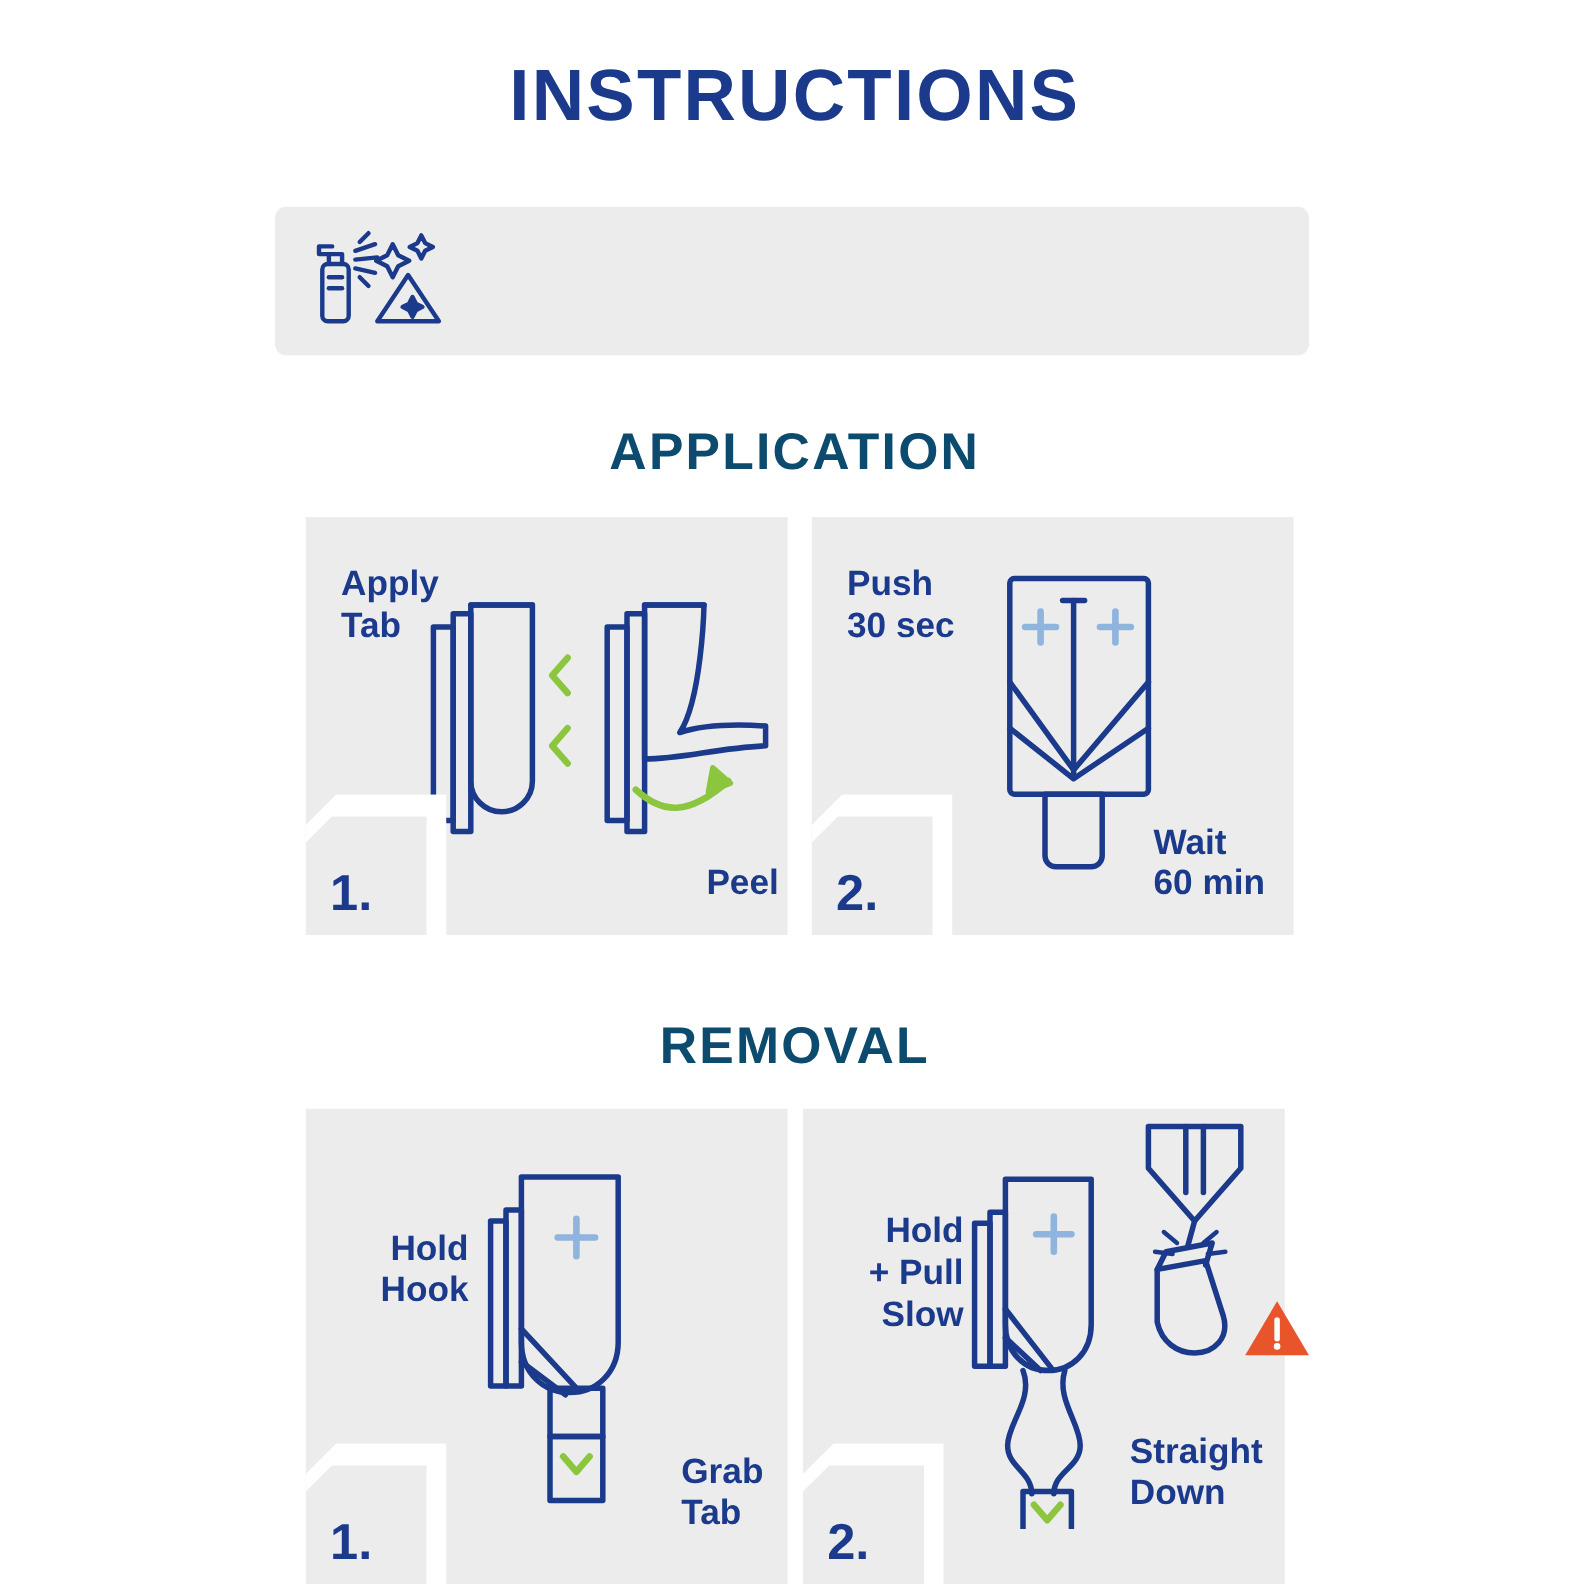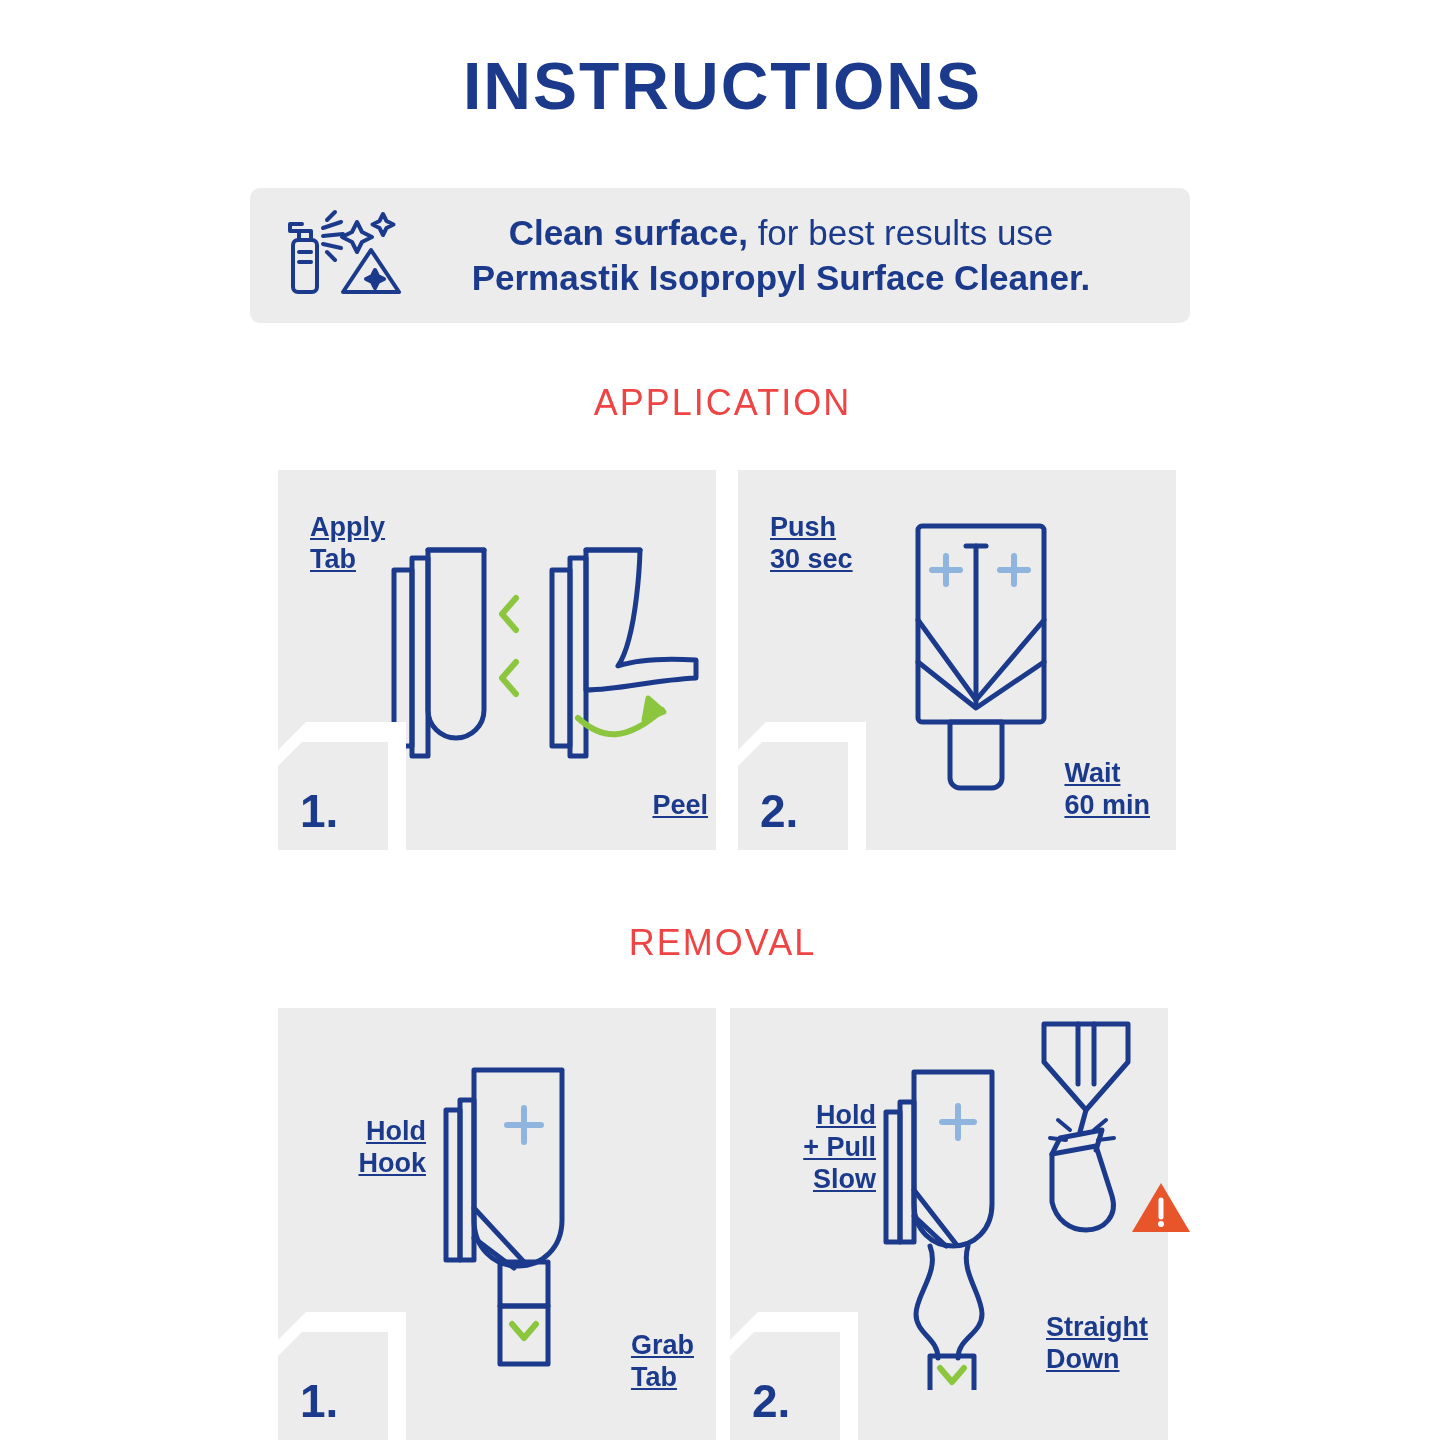--- a/index.html
+++ b/index.html
@@ -61,24 +61,24 @@
     color: #1b3a8c;
     padding-right: 28px;
   }
   .clean-text .b { font-weight: bold; }
 
   
   .section-title {
     position: absolute;
     width: 100%;
     text-align: center;
-    font-size: 36px;
-    font-weight: normal;
+    font-size: 47px;
+    font-weight: bold;
     letter-spacing: 2px;
-    color: #ef4444;
+    color: #0c4a6e;
   }
   #application-title { top: 382px; }
   #removal-title { top: 922px; }
 
   
   .panel {
     position: absolute;
     background: #ececec;
     width: 438px;
     height: 380px;
@@ -113,25 +113,24 @@
   .step-number {
     font-size: 46px;
     font-weight: bold;
     color: #1b3a8c;
     padding: 0 0 16px 22px;
     line-height: 1;
   }
 
   .label {
     position: absolute;
-    font-size: 27px;
+    font-size: 32px;
     font-weight: bold;
     line-height: 1.18;
     color: #1b3a8c;
-    text-decoration: underline;
   }
   .label.right { text-align: left; }
 
   svg { display: block; }
 </style>
 </head>
 <body>
 
 <div class="page">
 
@@ -152,24 +151,20 @@
         <line x1="44" y1="38" x2="62" y2="42"></line>
         <line x1="48" y1="14" x2="56" y2="6"></line>
         <line x1="48" y1="46" x2="56" y2="54"></line>
 
         <path d="M78 16 l5 10 10 5 -10 5 -5 10 -5 -10 -10 -5 10 -5 z"></path>
         <path d="M104 8 l3.5 7 7 3.5 -7 3.5 -3.5 7 -3.5 -7 -7 -3.5 7 -3.5 z"></path>
 
         <path d="M64 86 L92 44 L120 86 Z"></path>
         <path d="M96 64 l3 6 6 3 -6 3 -3 6 -3 -6 -6 -3 6 -3 z" fill="#1b3a8c"></path>
       </svg>
-    </div>
-    <div class="clean-text">
-      <span class="b">Clean surface,</span><span> for best results use</span><br>
-      <span class="b">Permastik Isopropyl Surface Cleaner.</span>
     </div>
   </div>
 
   <div class="section-title" id="application-title">APPLICATION</div>
 
   <div class="panel" id="panel-app-1">
     <div class="label" style="left:32px; top:42px; white-space:pre-line;">Apply
 Tab</div>
     <div class="label right" style="right:8px; bottom:28px;">Peel</div>
 

